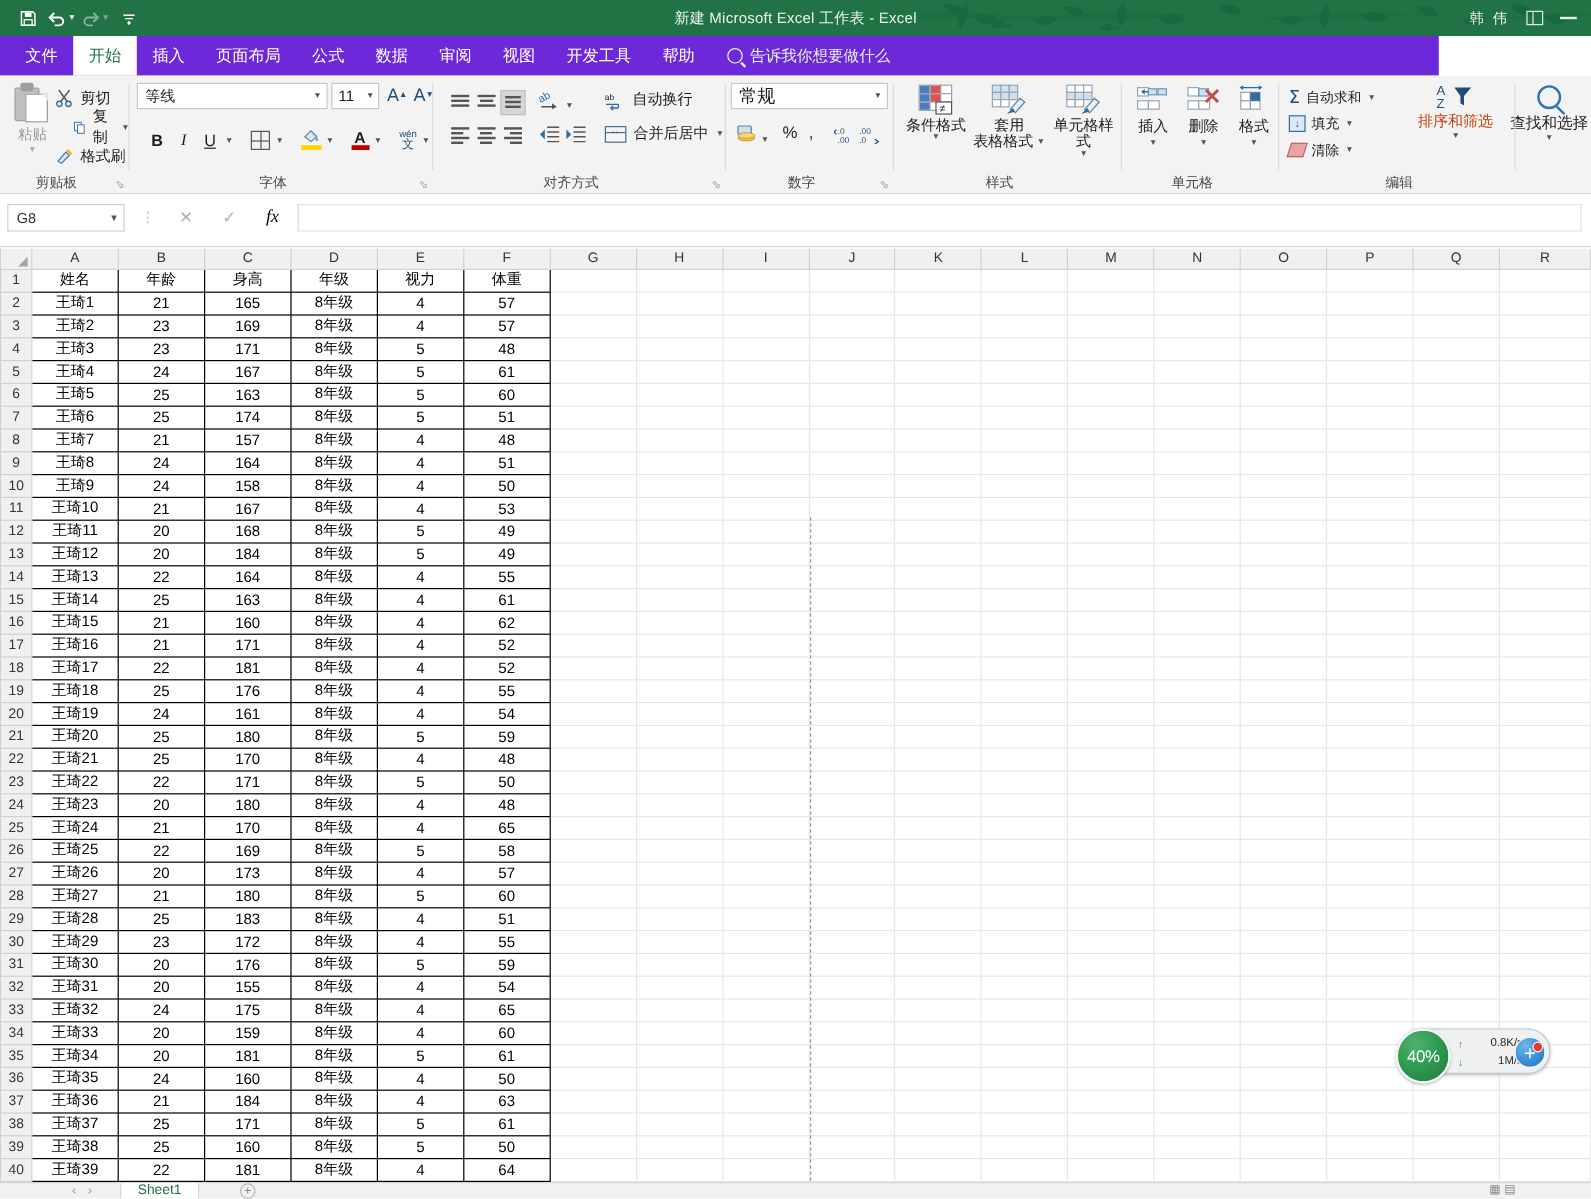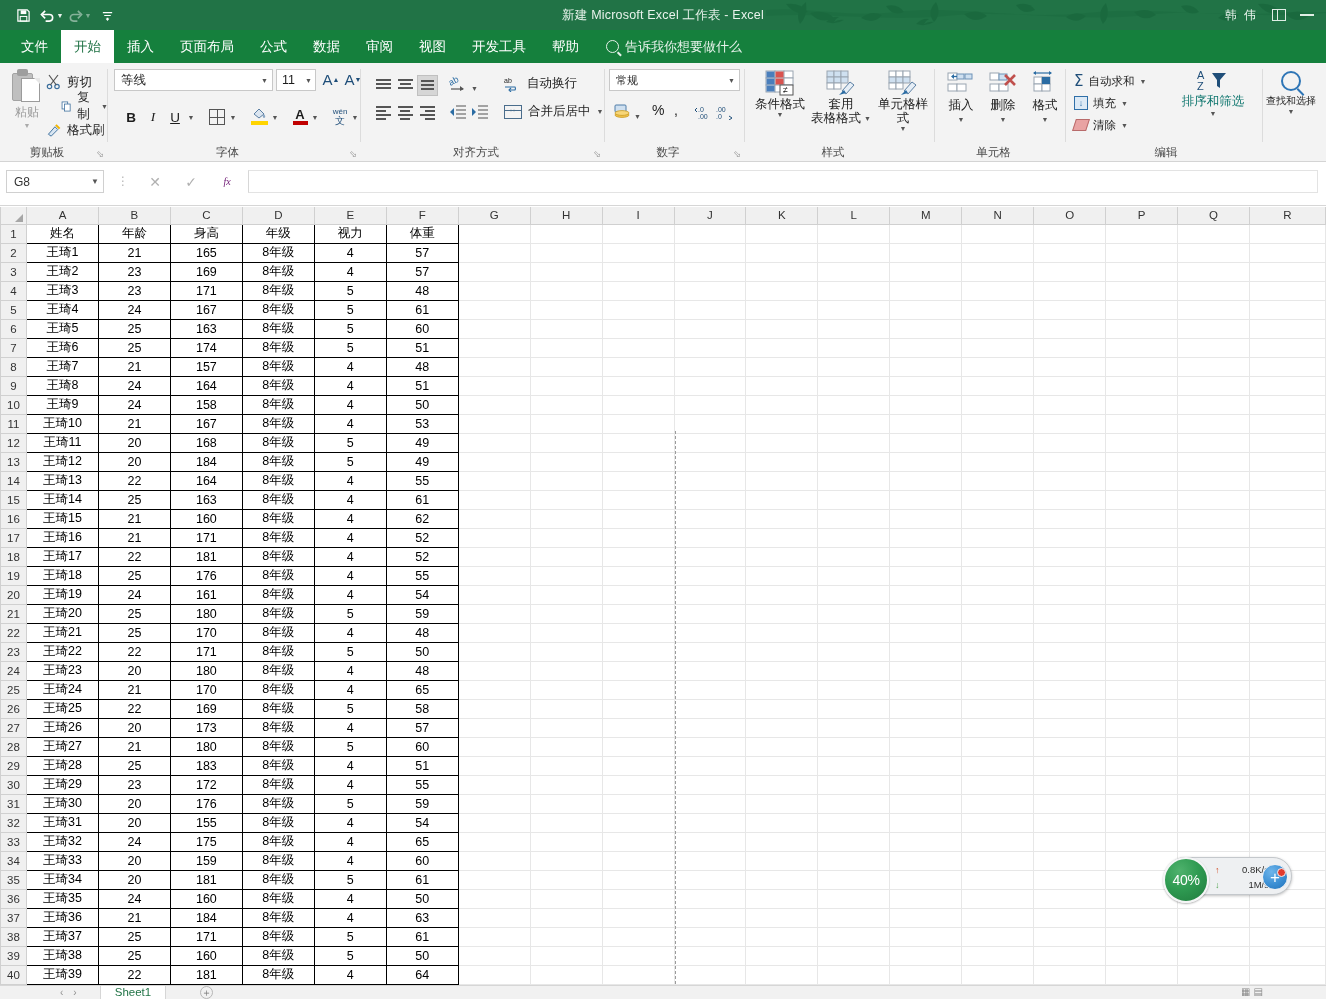--- a/index.html
+++ b/index.html
@@ -38,22 +38,22 @@
     display: flex; align-items: center; gap: 14px;
     color: #eaf4ee; font-size: 12px;
   }
   .title-right .usr { letter-spacing: 2px; }
   .ic-box { width: 14px; height: 12px; border: 1.3px solid #dfeee5; position: relative; }
   .ic-box:after { content:""; position:absolute; left: 4px; top:-1px; bottom:-1px; width:1.3px; background:#dfeee5; }
   .ic-dash { width: 14px; height: 1.5px; background: #dfeee5; }
 
   
   .tabbar {
-    position: absolute; left: 0; top: 30px; width: 1326px; height: 33px;
-    background: #15803d;
+    position: absolute; left: 0; top: 30px; width: 1199px; height: 33px;
+    background: #6d28d9;
   }
   .tabs { display: flex; align-items: stretch; height: 33px; padding-left: 8px; }
   .tab {
     padding: 0 13px; display: flex; align-items: center; justify-content: center;
     color: #ffffff; font-size: 13.5px; cursor: default; white-space: nowrap;
   }
   .tab.active { background: #ffffff; color: #217346; }
   .tab-tellme { display: flex; align-items: center; gap: 6px; padding-left: 14px; color: #e6f1ea; font-size: 13px; }
   .tellme-mag {
     width: 13px; height: 13px; border: 1.6px solid #e6f1ea; border-radius: 50%;
@@ -174,21 +174,21 @@
   }
   .namebox {
     position: absolute; left: 6px; top: 170px; width: 98px; height: 23px;
     border: 1px solid #d0d0d0; background: #fff; display: flex; align-items: center;
     padding: 0 4px 0 7px; font-size: 12px; color: #333;
   }
   .namebox .caret { margin-left: auto; font-size: 8px; }
   .fxdots { position: absolute; left: 117px; top: 174px; color: #b8b8b8; font-size: 12px; letter-spacing: 1px; }
   .fxbtns { position: absolute; left: 137px; top: 170px; width: 108px; height: 23px; display: flex; }
   .fxbtn { flex: 1; display: flex; align-items: center; justify-content: center; color: #b0b0b0; font-size: 14px; }
-  .fxbtn.fx { color: #701a75; font-family: "Liberation Serif", serif; font-style: italic; font-size: 10px; text-align: right; }
+  .fxbtn.fx { color: #000000; font-family: "Liberation Serif", serif; font-style: italic; font-size: 15px; text-align: right; }
   .fxinput {
     position: absolute; left: 248px; top: 170px; right: 8px; height: 23px;
     border: 1px solid #e3e3e3; border-left: 1px solid #d7d7d7; background: #fff;
     font-size: 12px; color: #222; padding-left: 5px; line-height: 21px;
   }
   .fxsep { position: absolute; left: 0; top: 205px; width: 1326px; height: 1px; background: #d6d6d6; }
 
   
   .gridwrap { position: absolute; left: 0; top: 207px; width: 1326px; height: 785px; background: #fff; overflow: hidden; }
   table.grid { border-collapse: collapse; table-layout: fixed; }
@@ -534,21 +534,21 @@
         <span class="caret">▼</span>
       </div>
 
       <div class="rgroup-label">对齐方式</div>
       <div class="rdlg">⬂</div>
       <div class="rgroup-sep" style="right:0;"></div>
     </div>
 
     <div class="rgroup" style="left:605px; width:140px;">
       <div style="position:absolute; left:4px; top:6px; width:131px; height:22px; background:#fff; border:1px solid #c8c8c8; display:flex; align-items:center; padding:0 4px 0 6px;">
-        <span style="font-size:11px;color:#1c1c1c;">常规</span>
+        <span style="font-size:15px;color:#1c1c1c;">常规</span>
         <span class="caret" style="margin-left:auto;">▼</span>
       </div>
       <div style="position:absolute; left:8px; top:40px; width:20px; height:20px;">
         <svg class="money-ico" viewBox="0 0 18 16">
             <rect x="2" y="2" width="11" height="7" rx="1" fill="#cfe0f0" stroke="#4f7da8" stroke-width="1"></rect>
             <ellipse cx="9" cy="12" rx="7" ry="2.4" fill="#f3c349" stroke="#c89a25" stroke-width=".8"></ellipse>
             <ellipse cx="9" cy="10" rx="7" ry="2.4" fill="#f7d678" stroke="#c89a25" stroke-width=".8"></ellipse>
           </svg>
       </div>
       <div style="position:absolute; left:29px; top:42px;"><span class="caret">▼</span></div>
@@ -707,27 +707,27 @@
         <span class="lbl-sm">清除</span>
         <span class="caret">▼</span>
       </div>
 
       <div class="sortfilter" style="left:108px; width:78px;">
         <svg width="34" height="24" viewBox="0 0 34 24">
           <text x="1" y="10" font-size="11" fill="#1f4e79">A</text>
           <text x="1" y="21" font-size="11" fill="#1f4e79">Z</text>
           <path d="M16 4 L30 4 L24 11 L24 19 L21 17 L21 11 z" fill="#1f4e79"></path>
         </svg>
-        <div class="t" style="font-size:12.5px;color:#0f766e;">排序和筛选</div>
+        <div class="t" style="font-size:12.5px;color:#c2410c;">排序和筛选</div>
         <div class="c" style="font-size:7px;color:#555;">▼</div>
       </div>
 
       <div class="sortfilter" style="left:186px; width:78px;">
         <span class="bigmag" style="margin:2px 0 3px;"></span>
-        <div class="t" style="font-size:10px;color:#1c1c1c;">查找和选择</div>
+        <div class="t" style="font-size:13px;color:#1c1c1c;">查找和选择</div>
         <div class="c" style="font-size:7px;color:#555;">▼</div>
       </div>
 
       <div class="rgroup-label" style="left:0; width:200px;">编辑</div>
       <div class="rgroup-sep" style="left:196px;"></div>
     </div>
   </div>
 
   <div class="fxbar"></div>
   <div class="namebox">

